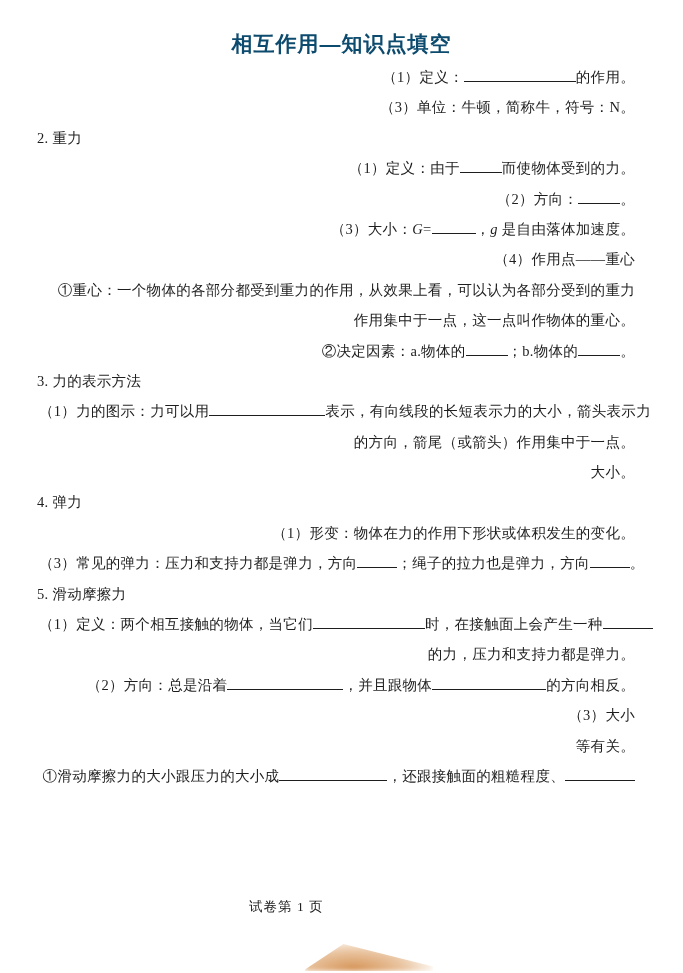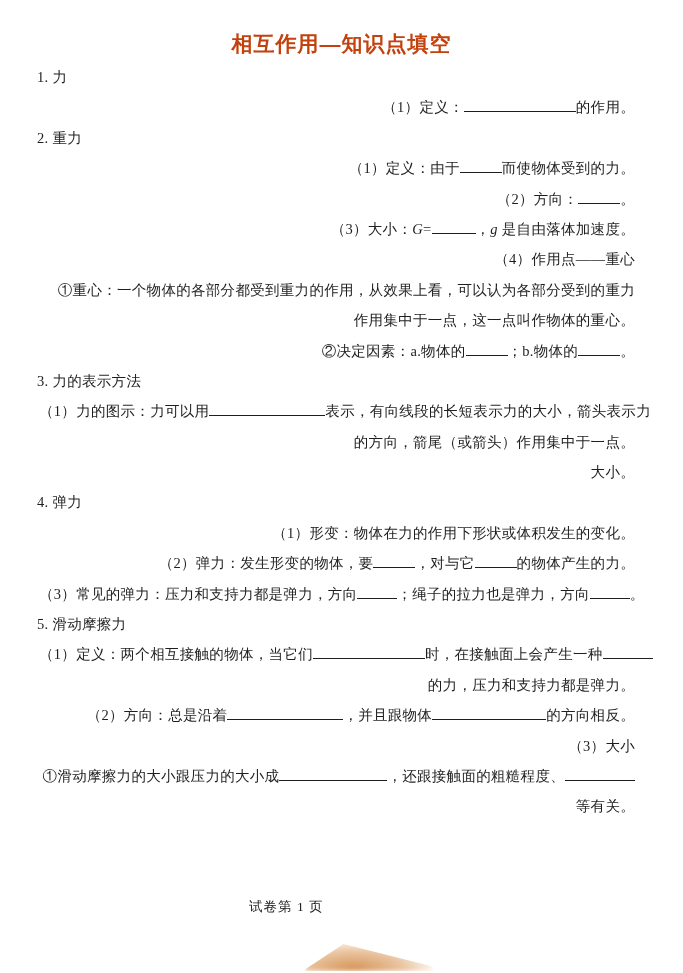--- a/index.html
+++ b/index.html
@@ -18,21 +18,21 @@
   .doc-title {
     position: absolute;
     top: 30px;
     left: 0;
     width: 683px;
     text-align: center;
     font-family: "Liberation Sans", "DejaVu Sans", sans-serif;
     font-weight: bold;
     font-size: 21px;
     letter-spacing: 1px;
-    color: #c2410c;
+    color: #0c4a6e;
   }
   .doc-body {
     position: absolute;
     top: 62px;
     left: 35px;
     width: 600px;
   }
   .line {
     height: 30.4px;
     line-height: 30.4px;
@@ -76,42 +76,41 @@
     filter: blur(2px);
     pointer-events: none;
   }
 </style>
 </head>
 <body>
 
 <div class="doc-title">相互作用—知识点填空</div>
 
 <div class="doc-body">
-    <div class="line sec"><span>1. 力</span></div>
     <div class="line item"><span>（1）定义：</span><span class="blank" style="width: 112px;"></span><span>的作用。</span></div>
+    <div class="line item"><span>（3）单位：牛顿，简称牛，符号：N。</span></div>
     <div class="line sec"><span>2. 重力</span></div>
     <div class="line item"><span>（1）定义：由于</span><span class="blank" style="width: 42px;"></span><span>而使物体受到的力。</span></div>
     <div class="line item"><span>（2）方向：</span><span class="blank" style="width: 42px;"></span><span>。</span></div>
     <div class="line item"><span>（3）大小：</span><span class="var">G</span><span>=</span><span class="blank" style="width: 44px;"></span><span>，</span><span class="var">g</span><span> 是自由落体加速度。</span></div>
     <div class="line item"><span>（4）作用点——重心</span></div>
     <div class="line para"><span>①重心：一个物体的各部分都受到重力的作用，从效果上看，可以认为各部分受到的重力</span></div>
     <div class="line para"><span>作用集中于一点，这一点叫作物体的重心。</span></div>
     <div class="line para"><span>②决定因素：a.物体的</span><span class="blank" style="width: 42px;"></span><span>；b.物体的</span><span class="blank" style="width: 42px;"></span><span>。</span></div>
     <div class="line sec"><span>3. 力的表示方法</span></div>
     <div class="line item"><span>（1）力的图示：力可以用</span><span class="blank" style="width: 116px;"></span><span>表示，有向线段的长短表示力的大小，箭头表示力</span></div>
     <div class="line para"><span>的方向，箭尾（或箭头）作用集中于一点。</span></div>
     <div class="line para"><span>大小。</span></div>
     <div class="line sec"><span>4. 弹力</span></div>
     <div class="line item"><span>（1）形变：物体在力的作用下形状或体积发生的变化。</span></div>
-    <div class="line item"><span>（2）弹力：发生形变的物体，要</span><span class="blank" style="width: 42px;"></span><span>，对与它</span><span class="blank" style="width: 42px;"></span><span>的物体产生的力。</span></div>
     <div class="line item"><span>（3）常见的弹力：压力和支持力都是弹力，方向</span><span class="blank" style="width: 40px;"></span><span>；绳子的拉力也是弹力，方向</span><span class="blank" style="width: 40px;"></span><span>。</span></div>
     <div class="line sec"><span>5. 滑动摩擦力</span></div>
     <div class="line item"><span>（1）定义：两个相互接触的物体，当它们</span><span class="blank" style="width: 112px;"></span><span>时，在接触面上会产生一种</span><span class="blank" style="width: 50px;"></span></div>
     <div class="line para"><span>的力，压力和支持力都是弹力。</span></div>
     <div class="line item"><span>（2）方向：总是沿着</span><span class="blank" style="width: 116px;"></span><span>，并且跟物体</span><span class="blank" style="width: 114px;"></span><span>的方向相反。</span></div>
     <div class="line item"><span>（3）大小</span></div>
+    <div class="line para"><span>等有关。</span></div>
     <div class="line para"><span>①滑动摩擦力的大小跟压力的大小成</span><span class="blank" style="width: 108px;"></span><span>，还跟接触面的粗糙程度、</span><span class="blank" style="width: 70px;"></span></div>
-    <div class="line para"><span>等有关。</span></div>
   </div>
 
 <div class="doc-footer">试卷第 1 页</div>
 
 <div class="page-curl"></div>
 
 </body></html>

